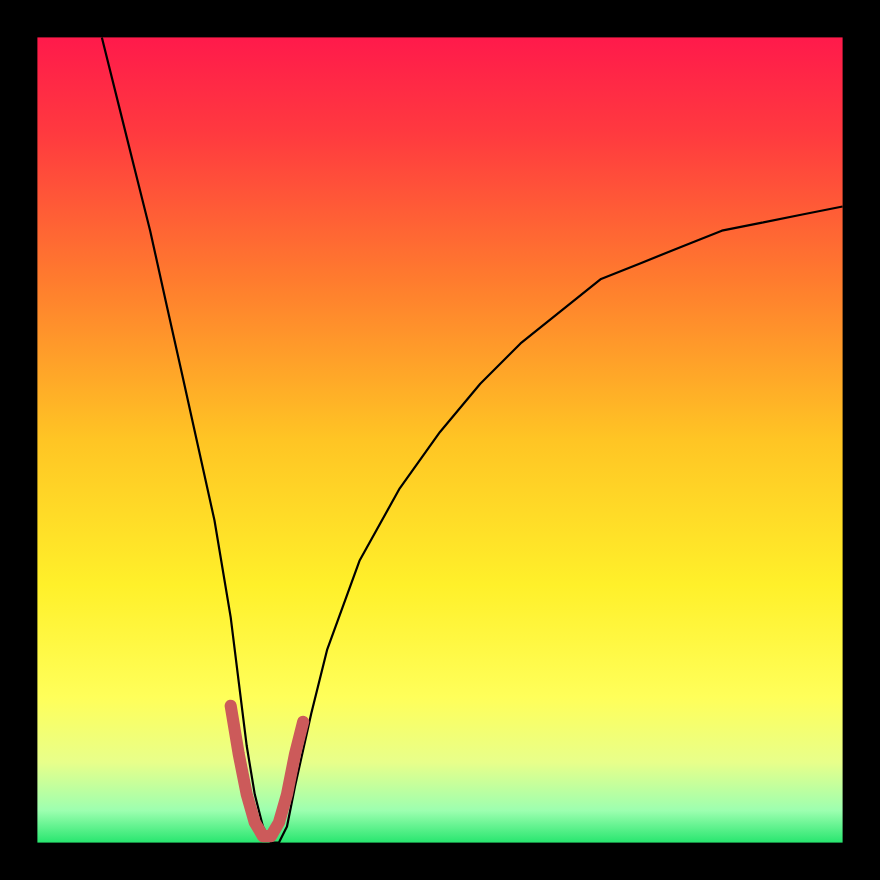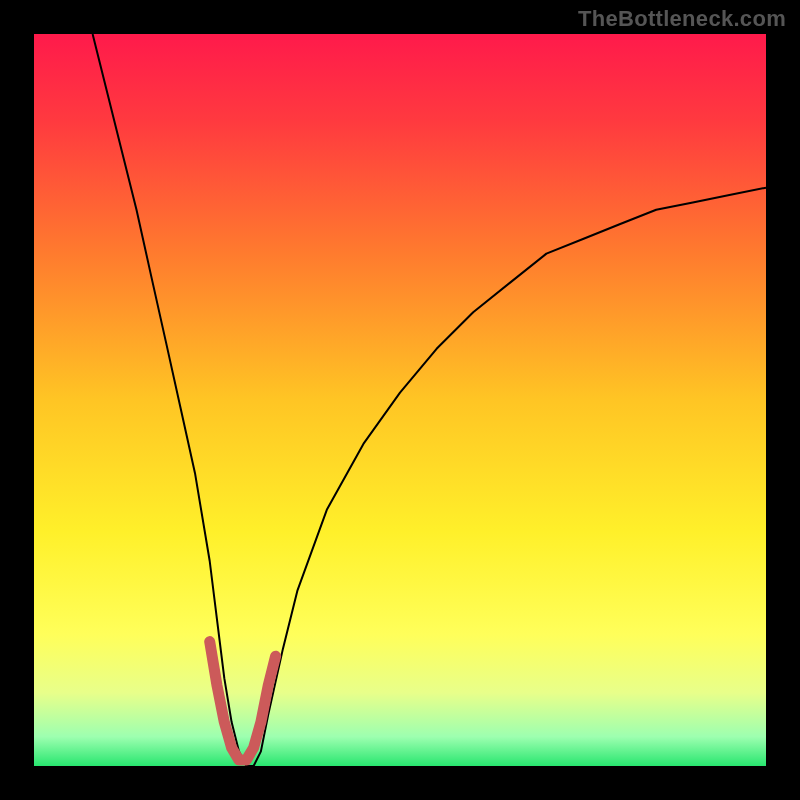--- a/index.html
+++ b/index.html
@@ -50,14 +50,13 @@
     </defs>
 
     <rect x="34" y="34" width="732" height="732" fill="url(#bg-grad)"></rect>
 
     <g id="series-layer">
         <path d="M92.6 34.0 L107.2 92.6 L121.8 151.1 L136.5 209.7 L151.1 275.6 L165.8 341.4 L180.4 407.3 L195.0 473.2 L209.7 561.0 L217.0 619.6 L224.3 678.2 L231.6 722.1 L239.0 751.4 L246.3 766.0 L253.6 766.0 L260.9 751.4 L268.2 714.8 L282.9 648.9 L297.5 590.3 L326.8 509.8 L363.4 443.9 L400.0 392.7 L436.6 348.8 L473.2 312.2 L509.8 282.9 L546.4 253.6 L583.0 239.0 L619.6 224.3 L656.2 209.7 L692.8 202.4 L729.4 195.0 L766.0 187.7" fill="none" stroke="#000000" stroke-width="2" stroke-linecap="butt" stroke-linejoin="round"></path>
         <path d="M209.7 641.6 L217.0 685.5 L224.3 722.1 L231.6 747.7 L239.0 760.1 L246.3 760.1 L253.6 747.7 L260.9 722.1 L268.2 685.5 L275.6 656.2" fill="none" stroke="#cc5a5a" stroke-width="11" stroke-linecap="round" stroke-linejoin="round"></path>
       </g>
   </svg>
 
-  <div class="watermark">TheBottleneck.com</div>
 </div>
 
 </body></html>

